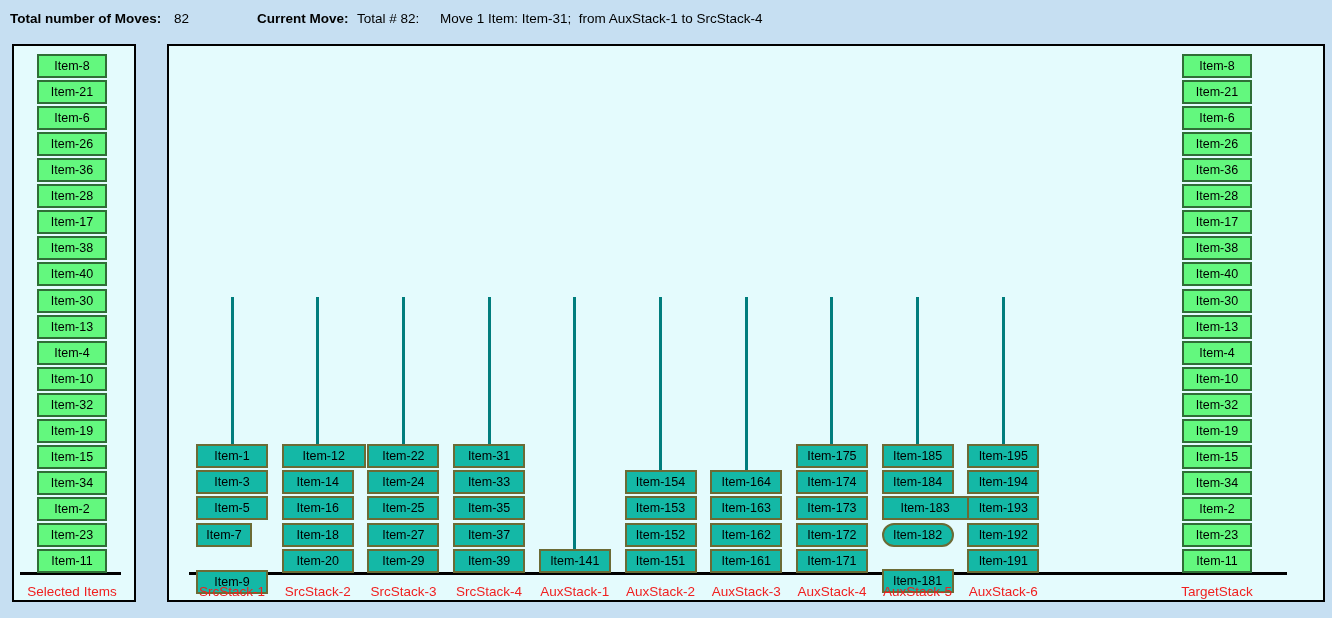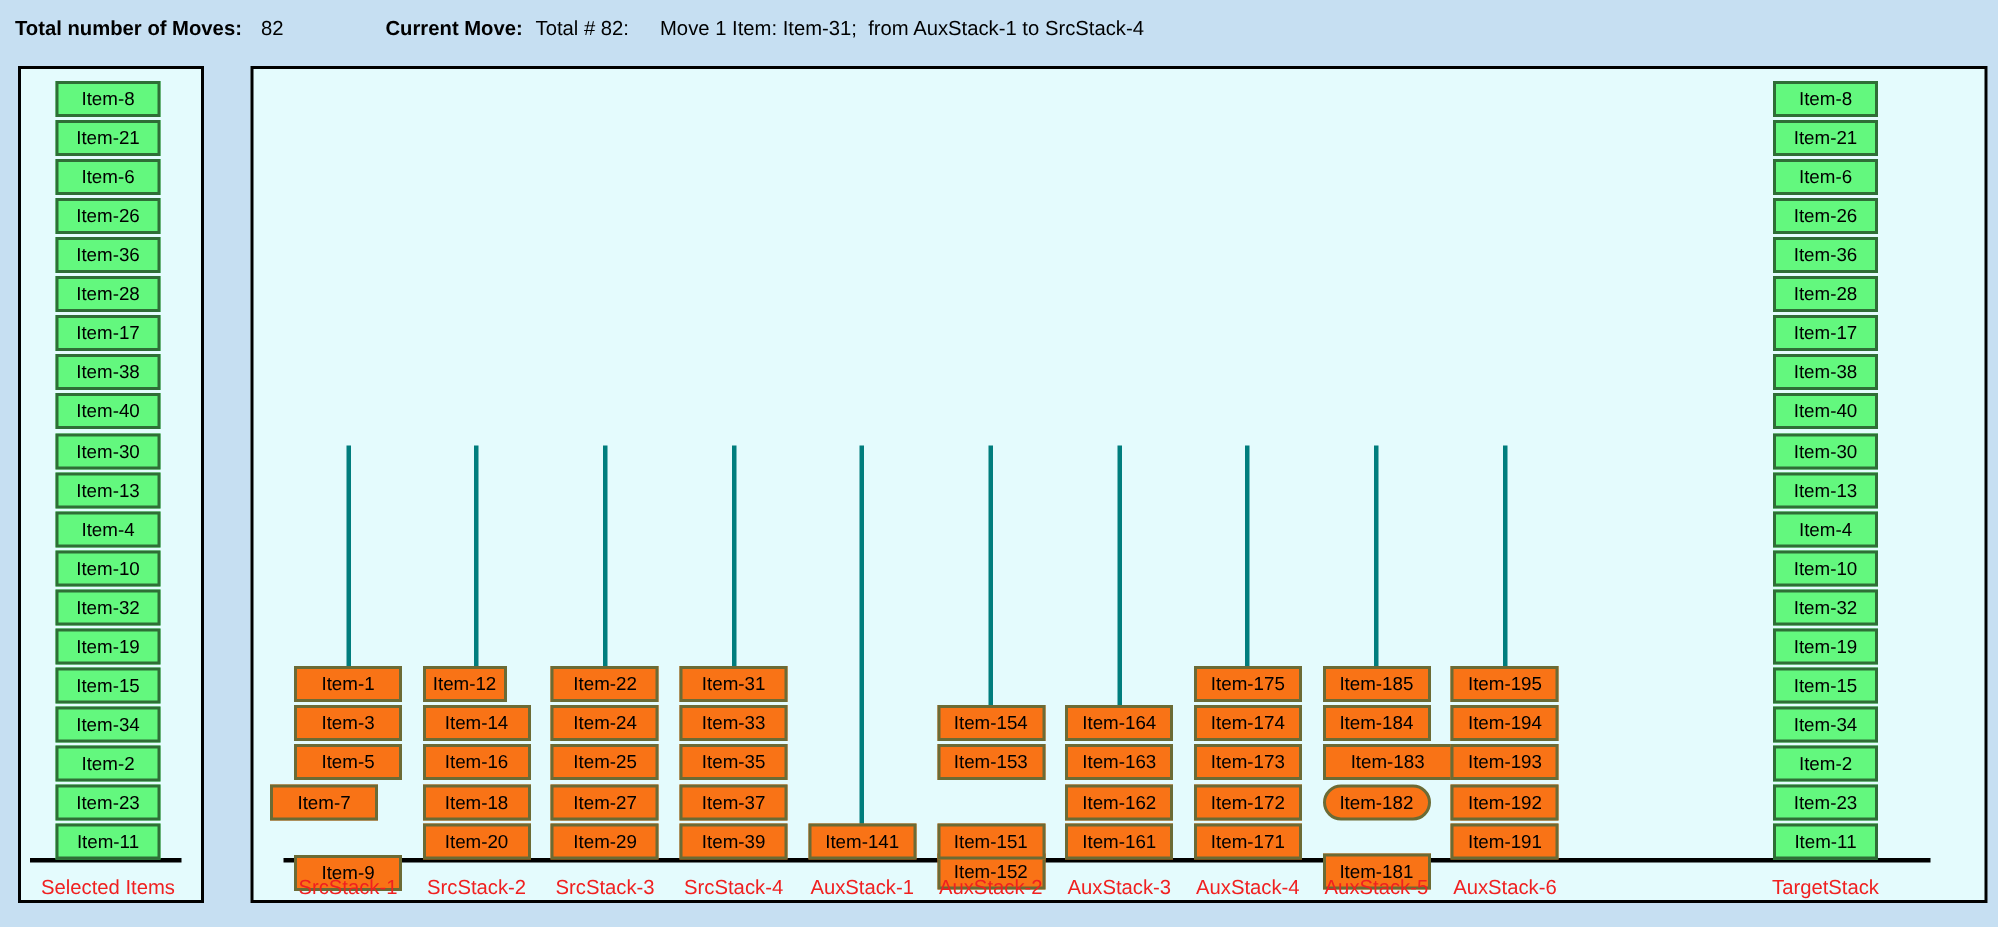--- a/index.html
+++ b/index.html
@@ -12,21 +12,21 @@
   .hdr-text{position:absolute;top:11px;font-size:13.5px;white-space:pre;}
   .bold{font-weight:bold;}
   .panel{position:absolute;background:#e4fbfd;border:2px solid #000;}
   #selected-panel{left:12px;top:44px;width:120px;height:554px;}
   #main-panel{left:167px;top:44px;width:1154px;height:554px;}
   .stack-item{
     position:absolute;box-sizing:border-box;height:24px;z-index:2;
     display:flex;align-items:center;justify-content:center;
     font-size:12.5px;color:#000;
   }
-  .yellow{background:#f97316;border:2px solid #6b6b35;}
+  .yellow{background:#14b8a6;border:2px solid #6b6b35;}
   .green{background:#63f87e;border:2px solid #2f6e36;}
   .pole{position:absolute;width:3px;background:#007d7d;z-index:1;}
   .baseline{position:absolute;height:3px;background:#000;top:526px;z-index:0;}
   .stack-label{
     position:absolute;top:538px;width:170px;text-align:center;
     font-size:13.5px;color:#f02020;z-index:2;white-space:nowrap;
   }
 </style>
 </head>
 <body>
@@ -63,25 +63,25 @@
     <div class="stack-item green" style="left: 23px; top: 503px; width: 70px;">Item-11</div>
     <div class="stack-label" style="left: -27px;">Selected Items</div>
   </div>
 
 <div id="main-panel" class="panel">
   <div class="baseline" style="left:20px;width:1098px"></div>
 <div class="pole" style="left: 61.5px; top: 251px; height: 150.8px;"></div>
     <div class="stack-item yellow" style="left: 27px; top: 397.8px; width: 72px;">Item-1</div>
     <div class="stack-item yellow" style="left: 27px; top: 424.1px; width: 72px;">Item-3</div>
     <div class="stack-item yellow" style="left: 27px; top: 450.4px; width: 72px;">Item-5</div>
-    <div class="stack-item yellow" style="left: 11px; top: 476.7px; width: 72px;">Item-7</div>
+    <div class="stack-item yellow" style="left: 27px; top: 476.7px; width: 56px;">Item-7</div>
     <div class="stack-item yellow" style="left: 27px; top: 524px; width: 72px;">Item-9</div>
     <div class="stack-label" style="left: -22px;">SrcStack-1</div>
     <div class="pole" style="left: 147.2px; top: 251px; height: 150.8px;"></div>
-    <div class="stack-item yellow" style="left: 112.7px; top: 397.8px; width: 56px; text-align: right;">Item-12</div>
+    <div class="stack-item yellow" style="left: 112.7px; top: 397.8px; width: 84px; text-align: right;">Item-12</div>
     <div class="stack-item yellow" style="left: 112.7px; top: 424.1px; width: 72px;">Item-14</div>
     <div class="stack-item yellow" style="left: 112.7px; top: 450.4px; width: 72px;">Item-16</div>
     <div class="stack-item yellow" style="left: 112.7px; top: 476.7px; width: 72px;">Item-18</div>
     <div class="stack-item yellow" style="left: 112.7px; top: 503px; width: 72px;">Item-20</div>
     <div class="stack-label" style="left: 63.7px;">SrcStack-2</div>
     <div class="pole" style="left: 232.9px; top: 251px; height: 150.8px;"></div>
     <div class="stack-item yellow" style="left: 198.4px; top: 397.8px; width: 72px;">Item-22</div>
     <div class="stack-item yellow" style="left: 198.4px; top: 424.1px; width: 72px;">Item-24</div>
     <div class="stack-item yellow" style="left: 198.4px; top: 450.4px; width: 72px;">Item-25</div>
     <div class="stack-item yellow" style="left: 198.4px; top: 476.7px; width: 72px;">Item-27</div>
@@ -93,21 +93,21 @@
     <div class="stack-item yellow" style="left: 284.1px; top: 450.4px; width: 72px;">Item-35</div>
     <div class="stack-item yellow" style="left: 284.1px; top: 476.7px; width: 72px;">Item-37</div>
     <div class="stack-item yellow" style="left: 284.1px; top: 503px; width: 72px;">Item-39</div>
     <div class="stack-label" style="left: 235.1px; text-align: center;">SrcStack-4</div>
     <div class="pole" style="left: 404.3px; top: 251px; height: 256px;"></div>
     <div class="stack-item yellow" style="left: 369.8px; top: 503px; width: 72px;">Item-141</div>
     <div class="stack-label" style="left: 320.8px;">AuxStack-1</div>
     <div class="pole" style="left: 490px; top: 251px; height: 177.1px;"></div>
     <div class="stack-item yellow" style="left: 455.5px; top: 424.1px; width: 72px;">Item-154</div>
     <div class="stack-item yellow" style="left: 455.5px; top: 450.4px; width: 72px;">Item-153</div>
-    <div class="stack-item yellow" style="left: 455.5px; top: 476.7px; width: 72px; margin-top: 46px;">Item-152</div>
+    <div class="stack-item yellow" style="left: 455.5px; top: 476.7px; width: 72px;">Item-152</div>
     <div class="stack-item yellow" style="left: 455.5px; top: 503px; width: 72px;">Item-151</div>
     <div class="stack-label" style="left: 406.5px;">AuxStack-2</div>
     <div class="pole" style="left: 575.7px; top: 251px; height: 177.1px;"></div>
     <div class="stack-item yellow" style="left: 541.2px; top: 424.1px; width: 72px;">Item-164</div>
     <div class="stack-item yellow" style="left: 541.2px; top: 450.4px; width: 72px;">Item-163</div>
     <div class="stack-item yellow" style="left: 541.2px; top: 476.7px; width: 72px;">Item-162</div>
     <div class="stack-item yellow" style="left: 541.2px; top: 503px; width: 72px;">Item-161</div>
     <div class="stack-label" style="left: 492.2px;">AuxStack-3</div>
     <div class="pole" style="left: 661.4px; top: 251px; height: 150.8px;"></div>
     <div class="stack-item yellow" style="left: 626.9px; top: 397.8px; width: 72px;">Item-175</div>

